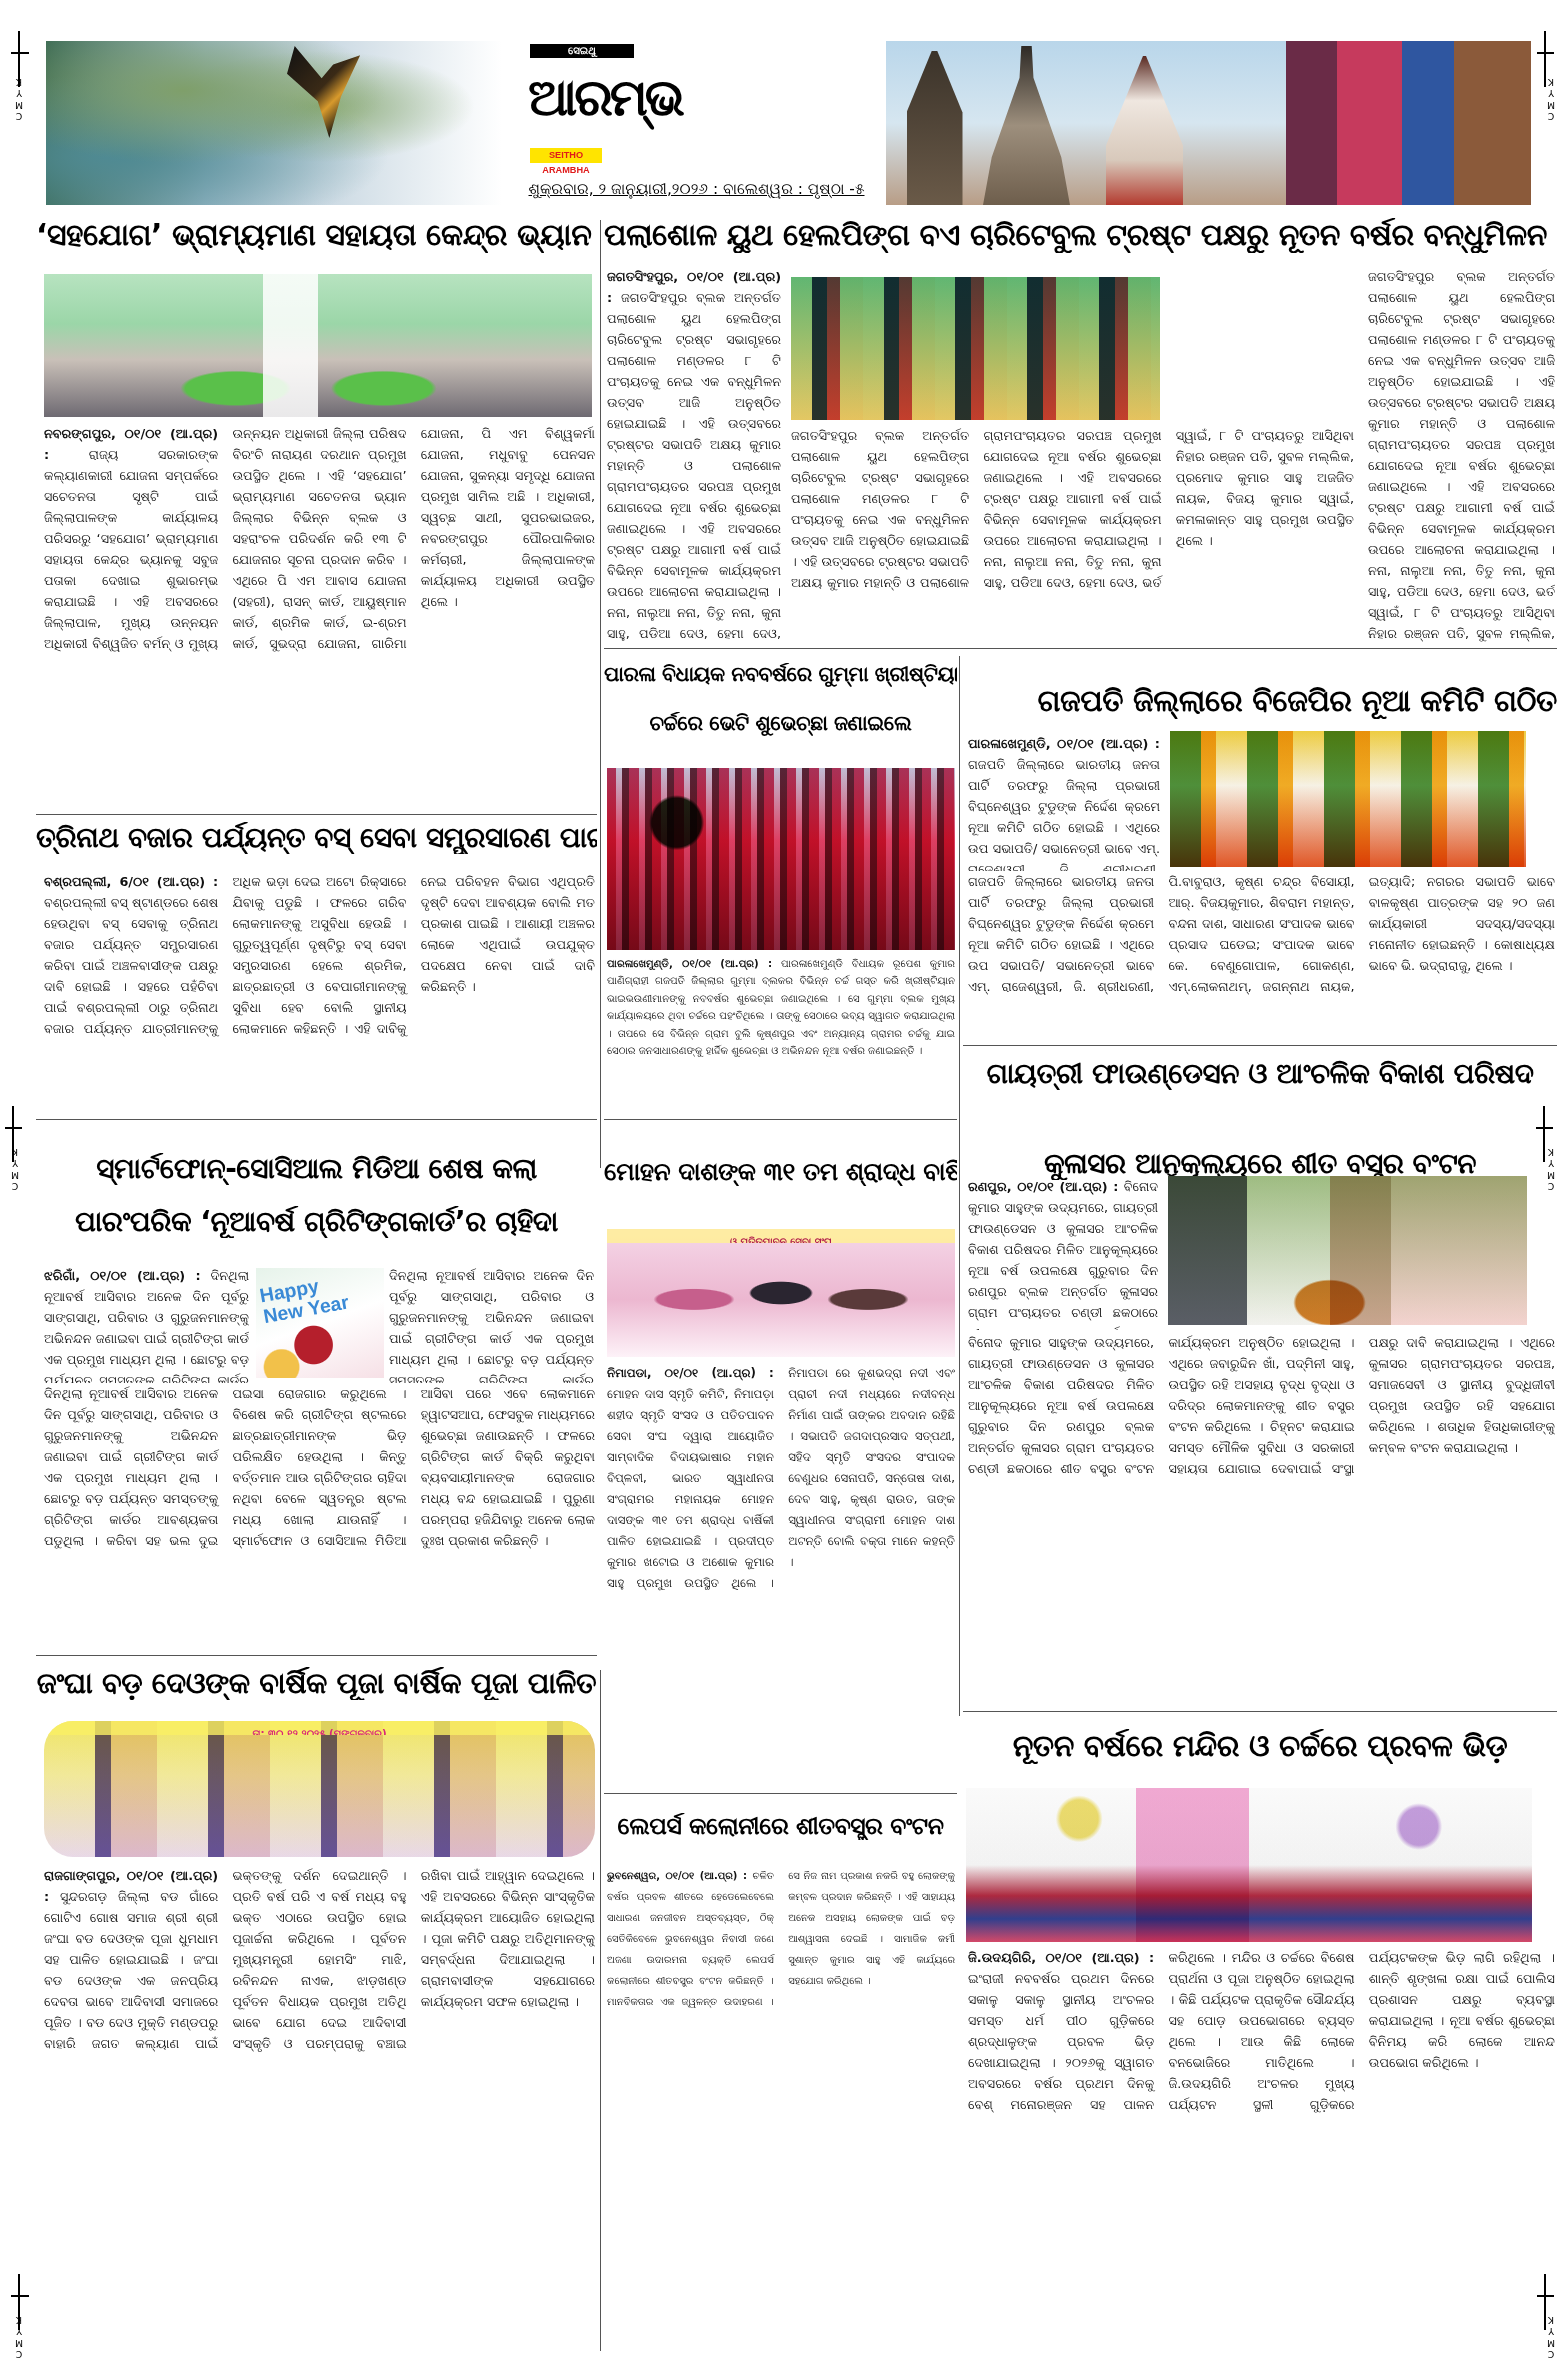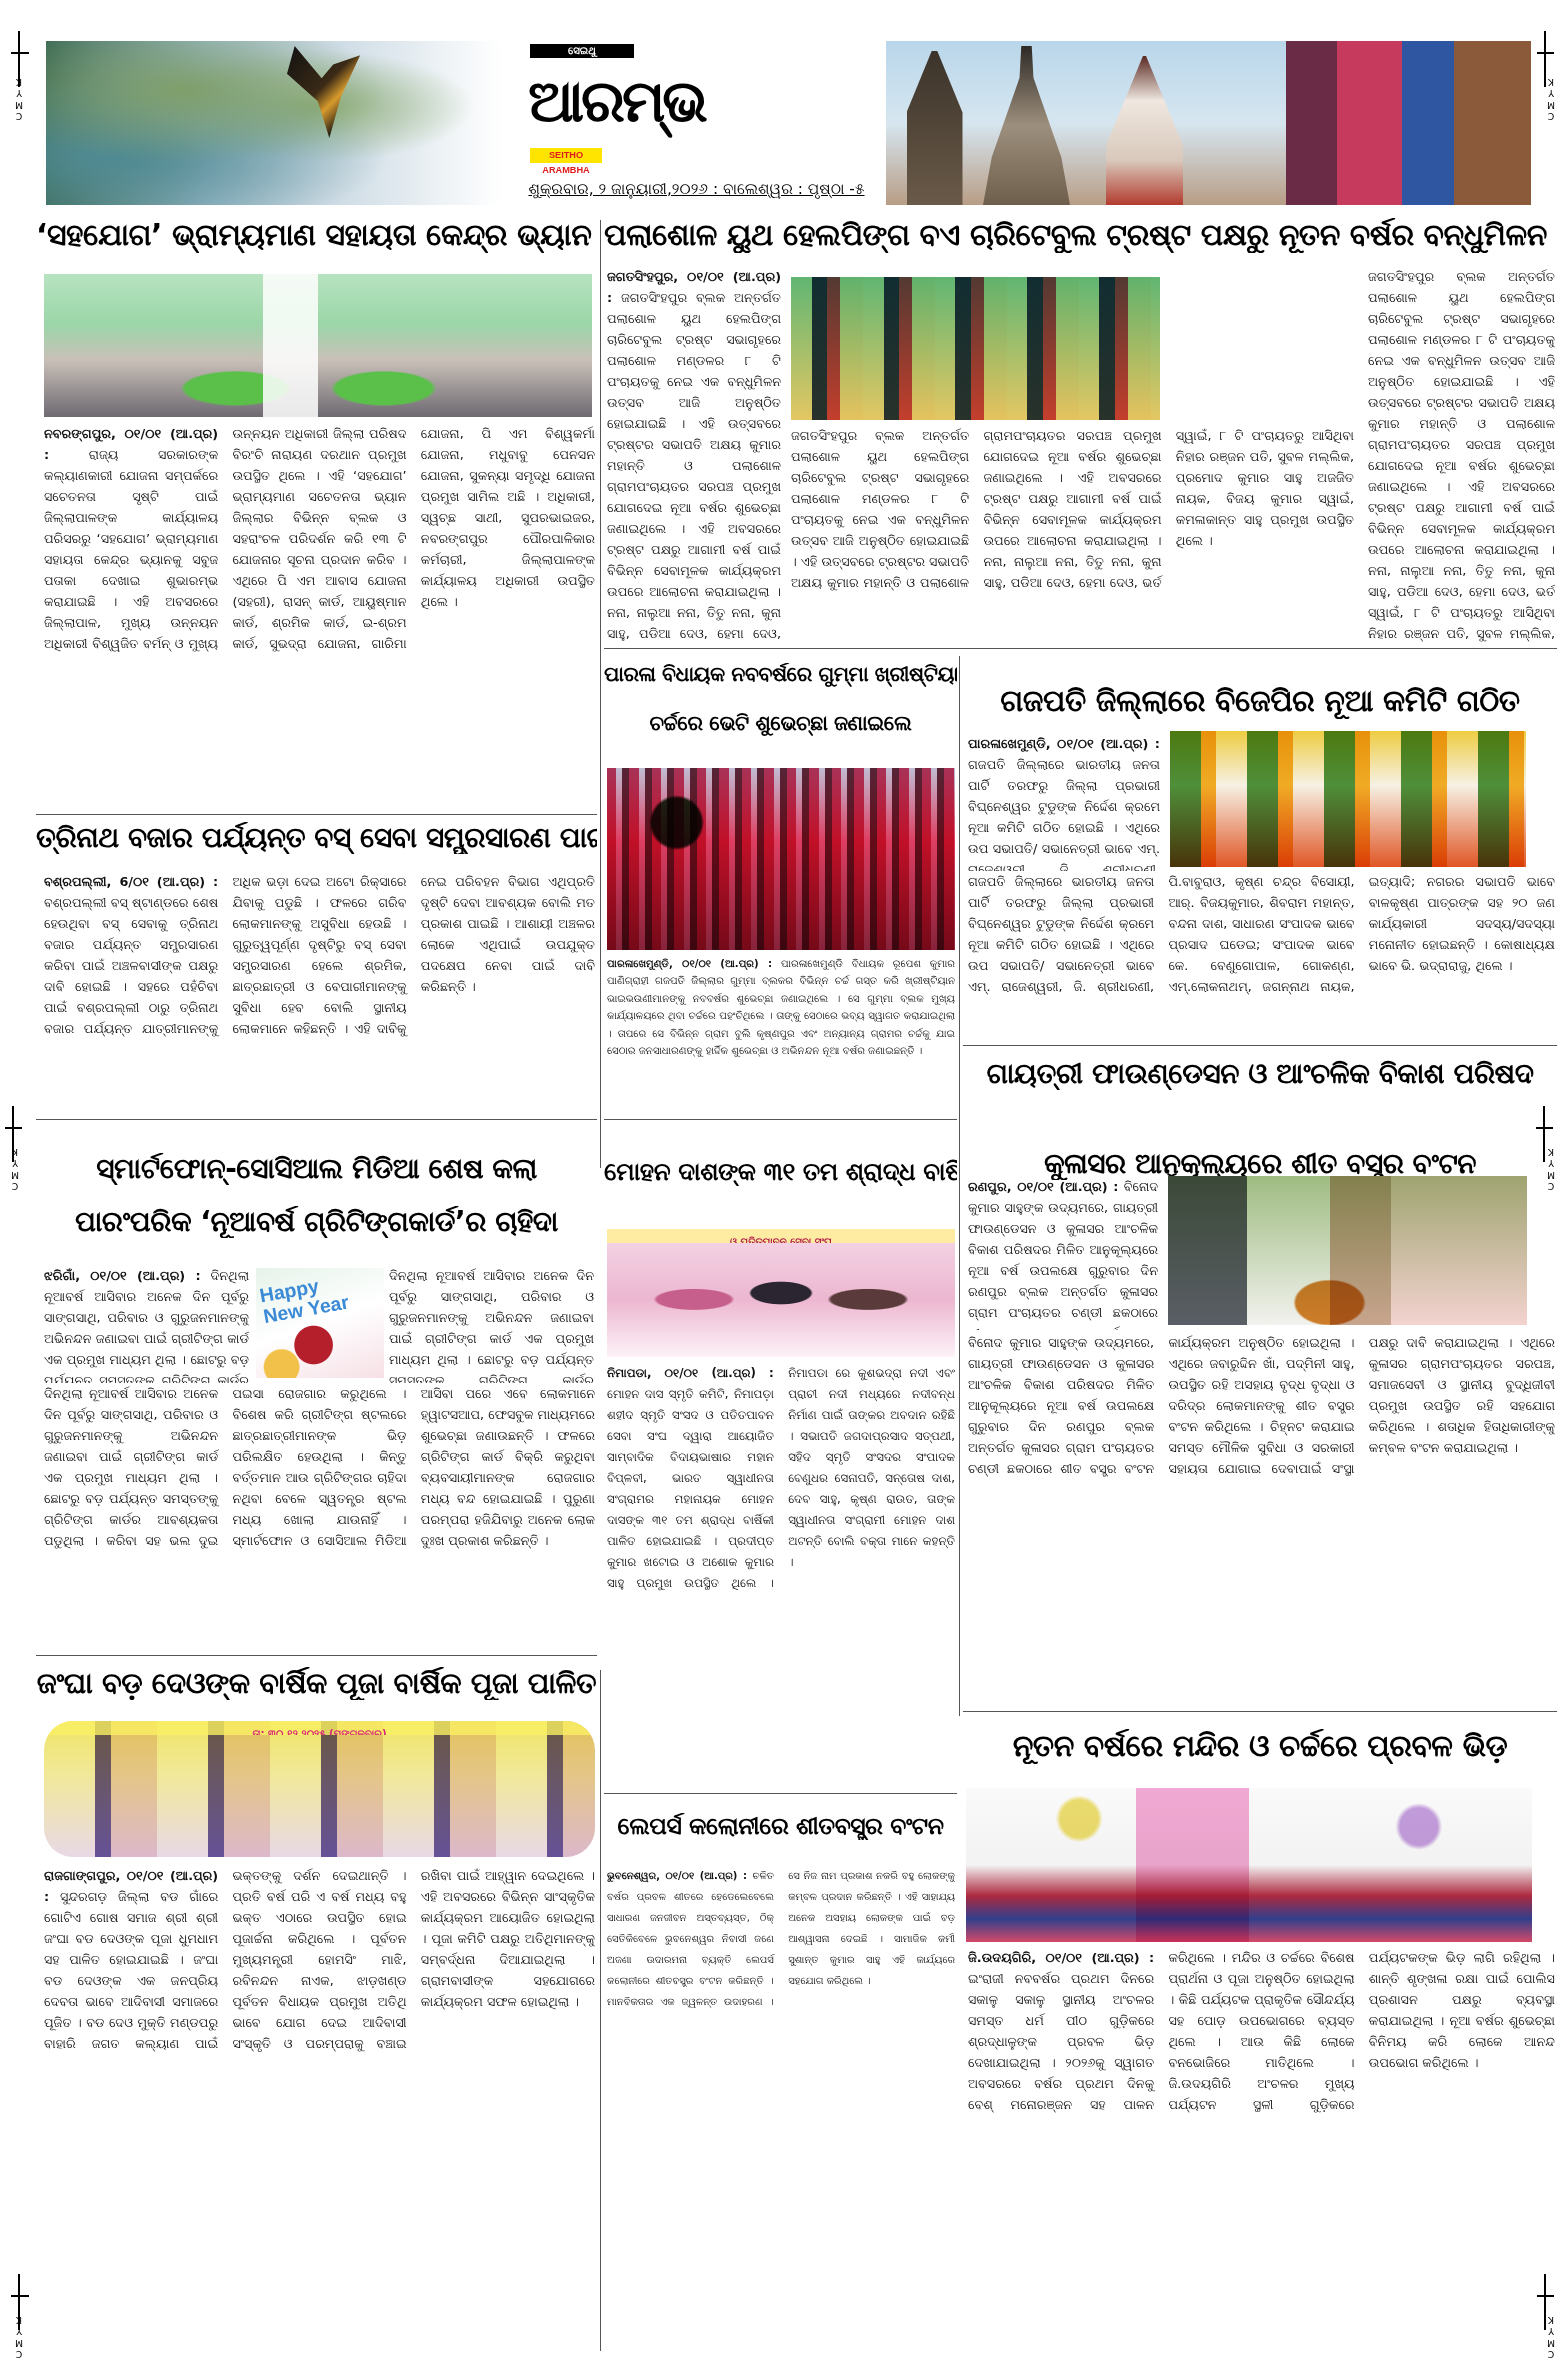--- a/index.html
+++ b/index.html
@@ -26,21 +26,21 @@
     background:
       linear-gradient(90deg, transparent 0 62%, #6a2b47 62% 70%, #c63a5d 70% 80%, #2f56a0 80% 88%, #8b5a3a 88% 100%),
       linear-gradient(180deg, #b9d6ea 0%, #d6e6f0 50%, #b89d86 100%);
   }
   .temple { position: absolute; bottom: 0; }
   .t1 { left: 20.5px; width: 56px; height: 154px; background: linear-gradient(180deg, #3b332a, #6a5a48); clip-path: polygon(45% 0, 55% 0, 100% 40%, 100% 100%, 0 100%, 0 40%); }
   .t2 { left: 97px; width: 87px; height: 159px; background: linear-gradient(180deg, #2e2a26, #9d8f7d 50%, #6e5e4c); clip-path: polygon(44% 0, 56% 0, 58% 20%, 90% 70%, 100% 100%, 0 100%, 10% 70%, 42% 20%); }
   .t3 { left: 220px; width: 77px; height: 149px; background: linear-gradient(180deg, #5a2a22 0%, #efe7e0 30%, #d8c9bb 70%, #b33b2f 100%); clip-path: polygon(48% 0, 52% 0, 100% 60%, 100% 100%, 0 100%, 0 60%); }
 
   .logo-bar { position: absolute; left: 530px; top: 44px; width: 104px; height: 14.3px; background: #000; color: #fff; font-size: 10.2px; font-weight: bold; text-align: center; line-height: 14.3px; }
-  .logo-main { position: absolute; left: 528px; top: 51px; width: 169px; height: 102px; font-family: Liberation Serif, serif; font-weight: bold; font-size: 58px; line-height: 102px; color: #000; letter-spacing: -3.1px; }
+  .logo-main { position: absolute; left: 528px; top: 51px; width: 169px; height: 102px; font-family: Liberation Mono, monospace; font-weight: bold; font-size: 51px; line-height: 102px; color: #000; letter-spacing: -3.1px; }
   .logo-tag { position: absolute; left: 530px; top: 148px; width: 72px; height: 15.4px; background: #ffe400; color: #e01b1b; font-family: "Liberation Sans", sans-serif; font-weight: bold; font-size: 9.2px; line-height: 15.4px; text-align: center; }
   .dateline { position: absolute; left: 512px; top: 179px; width: 369px; text-align: center; font-size: 15.4px; line-height: 20.5px; color: #000; text-decoration: underline; }
 
   
   .headline { position: absolute; font-family: "DejaVu Sans", sans-serif; font-weight: bold; color: #000; line-height: 1.15; letter-spacing: -0.5px; text-align: center; white-space: nowrap; overflow: hidden; }
   .body-text { position: absolute; font-family: "DejaVu Sans", sans-serif; font-size: 12.8px; line-height: 21px; color: #111; text-align: justify; column-gap: 14.3px; overflow: hidden; }
   .dateline-lead { font-weight: bold; }
   .photo { position: absolute; overflow: hidden; }
   .rule-v { position: absolute; width: 1px; background: #555; }
   .rule-h { position: absolute; height: 1px; background: #555; }
@@ -182,21 +182,21 @@
   <h2 class="headline" style="left:604px; top:663px; width:353px; font-size:20.5px;">ପାରଳା ବିଧାୟକ ନବବର୍ଷରେ ଗୁମ୍ମା ଖ୍ରୀଷ୍ଟିୟାନବାସୀଙ୍କ</h2>
   <h2 class="headline" style="left:604px; top:712px; width:353px; font-size:20.5px;">ଚର୍ଚ୍ଚରେ ଭେଟି ଶୁଭେଚ୍ଛା ଜଣାଇଲେ</h2>
   <div class="photo ph-parala" style="left:607px; top:768px; width:348px; height:182px;"></div>
   <div class="body-text" style="left:607px; top:955px; width:348px; height:159px; font-size:10.2px; line-height:17.4px;">
     <span class="dateline-lead">ପାରଳାଖେମୁଣ୍ଡି, ୦୧/୦୧ (ଆ.ପ୍ର) :</span>
     <span>ପାରଳାଖେମୁଣ୍ଡି ବିଧାୟକ ରୂପେଶ କୁମାର ପାଣିଗ୍ରାହୀ ଗଜପତି ଜିଲ୍ଲାର ଗୁମ୍ମା ବ୍ଲକର ବିଭିନ୍ନ ଚର୍ଚ୍ଚ ଗସ୍ତ କରି ଖ୍ରୀଷ୍ଟିୟାନ ଭାଇଭଉଣୀମାନଙ୍କୁ ନବବର୍ଷର ଶୁଭେଚ୍ଛା ଜଣାଇଥିଲେ । ସେ ଗୁମ୍ମା ବ୍ଲକ ମୁଖ୍ୟ କାର୍ଯ୍ୟାଳୟରେ ଥିବା ଚର୍ଚ୍ଚରେ ପହଂଚିଥିଲେ । ତାଙ୍କୁ ସେଠାରେ ଭବ୍ୟ ସ୍ୱାଗତ କରାଯାଇଥିଲା । ତାପରେ ସେ ବିଭିନ୍ନ ଗ୍ରାମ ବୁଲି କୃଷ୍ଣପୁର ଏବଂ ଅନ୍ୟାନ୍ୟ ଗ୍ରାମର ଚର୍ଚ୍ଚକୁ ଯାଇ ସେଠାର ଜନସାଧାରଣଙ୍କୁ ହାର୍ଦ୍ଦିକ ଶୁଭେଚ୍ଛା ଓ ଅଭିନନ୍ଦନ ନୂଆ ବର୍ଷର ଜଣାଇଛନ୍ତି ।</span>
   </div>
 </article>
 
 <article>
-  <h2 class="headline" style="left:963px; top:684px; width:594px; font-size:30px;">ଗଜପତି ଜିଲ୍ଲାରେ ବିଜେପିର ନୂଆ କମିଟି ଗଠିତ</h2>
+  <h2 class="headline" style="left:963px; top:684px; width:594px; font-size:30px;text-align:right;">ଗଜପତି ଜିଲ୍ଲାରେ ବିଜେପିର ନୂଆ କମିଟି ଗଠିତ</h2>
   <div class="photo ph-gajapati" style="left:1170px; top:731px; width:356px; height:136px;"></div>
   <div class="body-text" style="left:968px; top:733px; width:192px; height:138px;">
     <span class="dateline-lead">ପାରଳାଖେମୁଣ୍ଡି, ୦୧/୦୧ (ଆ.ପ୍ର) :</span>
     <span>ଗଜପତି ଜିଲ୍ଲାରେ ଭାରତୀୟ ଜନତା ପାର୍ଟି ତରଫରୁ ଜିଲ୍ଲା ପ୍ରଭାରୀ ବିଘ୍ନେଶ୍ୱର ଟୁଡୁଙ୍କ ନିର୍ଦ୍ଦେଶ କ୍ରମେ ନୂଆ କମିଟି ଗଠିତ ହୋଇଛି । ଏଥିରେ ଉପ ସଭାପତି/ ସଭାନେତ୍ରୀ ଭାବେ ଏମ୍. ରାଜେଶ୍ୱରୀ, ଜି. ଶ୍ରୀଧରଣୀ, ପି.ବାବୁରାଓ, କୃଷ୍ଣ ଚନ୍ଦ୍ର ବିସୋୟୀ, ଆର୍. ବିଜୟକୁମାର, ଶିବରାମ ମହାନ୍ତ, ବନ୍ଦନା ଦାଶ, ସାଧାରଣ ସଂପାଦକ ଭାବେ ପ୍ରସାଦ ଘଡେଇ; ସଂପାଦକ ଭାବେ କେ. ବେଣୁଗୋପାଳ, ଗୋକଣ୍ଣ, ଏମ୍.ଲୋକନାଥମ୍, ଜଗନ୍ନାଥ ନାୟକ, ଇତ୍ୟାଦି; ନଗରର ସଭାପତି ଭାବେ ବାଳକୃଷ୍ଣ ପାତ୍ରଙ୍କ ସହ ୨୦ ଜଣ କାର୍ଯ୍ୟକାରୀ ସଦସ୍ୟ/ସଦସ୍ୟା ମନୋନୀତ ହୋଇଛନ୍ତି । କୋଷାଧ୍ୟକ୍ଷ ଭାବେ ଭି. ଭଦ୍ରାରାଜୁ, ଥିଲେ ।</span>
   </div>
   <div class="body-text" style="left:968px; top:871px; width:587px; height:169px; column-count:3;">
     <span>ଗଜପତି ଜିଲ୍ଲାରେ ଭାରତୀୟ ଜନତା ପାର୍ଟି ତରଫରୁ ଜିଲ୍ଲା ପ୍ରଭାରୀ ବିଘ୍ନେଶ୍ୱର ଟୁଡୁଙ୍କ ନିର୍ଦ୍ଦେଶ କ୍ରମେ ନୂଆ କମିଟି ଗଠିତ ହୋଇଛି । ଏଥିରେ ଉପ ସଭାପତି/ ସଭାନେତ୍ରୀ ଭାବେ ଏମ୍. ରାଜେଶ୍ୱରୀ, ଜି. ଶ୍ରୀଧରଣୀ, ପି.ବାବୁରାଓ, କୃଷ୍ଣ ଚନ୍ଦ୍ର ବିସୋୟୀ, ଆର୍. ବିଜୟକୁମାର, ଶିବରାମ ମହାନ୍ତ, ବନ୍ଦନା ଦାଶ, ସାଧାରଣ ସଂପାଦକ ଭାବେ ପ୍ରସାଦ ଘଡେଇ; ସଂପାଦକ ଭାବେ କେ. ବେଣୁଗୋପାଳ, ଗୋକଣ୍ଣ, ଏମ୍.ଲୋକନାଥମ୍, ଜଗନ୍ନାଥ ନାୟକ, ଇତ୍ୟାଦି; ନଗରର ସଭାପତି ଭାବେ ବାଳକୃଷ୍ଣ ପାତ୍ରଙ୍କ ସହ ୨୦ ଜଣ କାର୍ଯ୍ୟକାରୀ ସଦସ୍ୟ/ସଦସ୍ୟା ମନୋନୀତ ହୋଇଛନ୍ତି । କୋଷାଧ୍ୟକ୍ଷ ଭାବେ ଭି. ଭଦ୍ରାରାଜୁ, ଥିଲେ ।</span>
   </div>
 </article>
 

